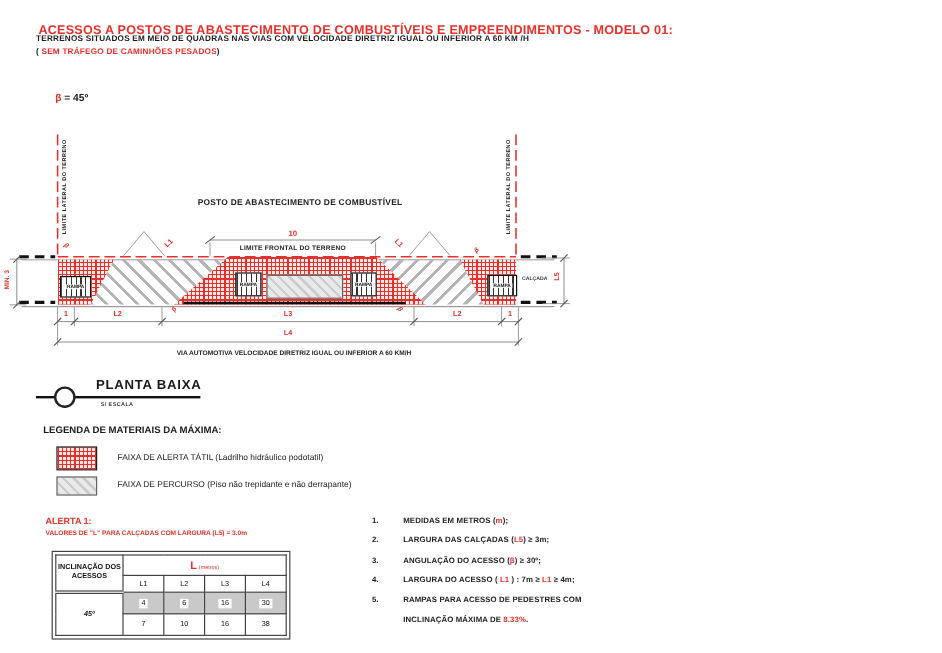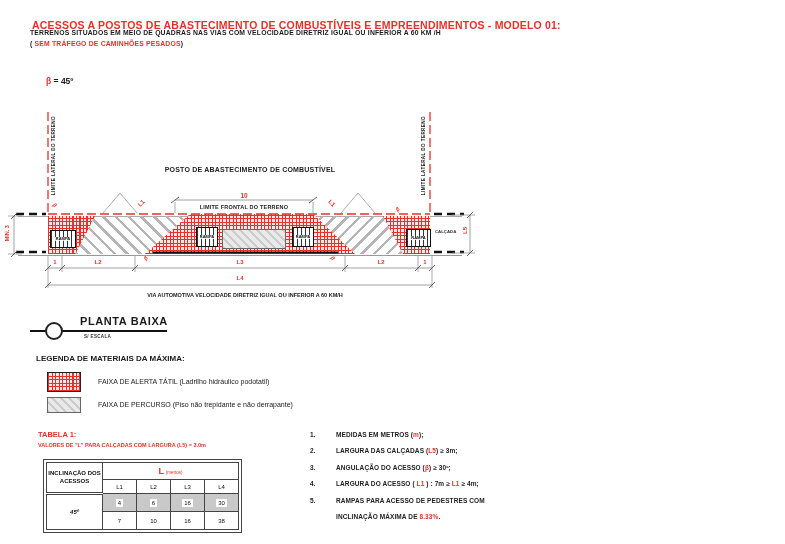--- a/index.html
+++ b/index.html
@@ -178,21 +178,21 @@
   <div class="abs pb-circle"></div>
   <div class="abs pb-title">PLANTA BAIXA</div>
   <div class="abs pb-scale">S/ ESCALA</div>
 
   <div class="abs lg-title">LEGENDA DE MATERIAIS DA MÁXIMA:</div>
   <div class="abs lg-sw1 red-hatch"></div>
   <div class="abs lg-lab" style="left:98px;top:378px;">FAIXA DE ALERTA TÁTIL (Ladrilho hidráulico podotatil)</div>
   <div class="abs lg-sw2 percurso"></div>
   <div class="abs lg-lab" style="left:98px;top:401px;">FAIXA DE PERCURSO (Piso não trepidante e não derrapante)</div>
 
-  <div class="abs tb-title">TABELA 1:</div>
+  <div class="abs tb-title">ALERTA 1:</div>
   <div class="abs tb-sub">VALORES DE "L" PARA CALÇADAS COM LARGURA (L5) = 3.0m</div>
   <table class="t1">
     <tbody>
       <tr>
         <td class="c0 hdr-incl" rowspan="2" style="border-bottom:3px double #444;">INCLINAÇÃO DOS ACESSOS</td>
         <td colspan="4" class="hdr-l"><span class="big">L</span> <span class="unit">(metros)</span></td>
       </tr>
       <tr class="hdr-sub">
         <td class="cn">L1</td>
         <td class="cn">L2</td>

